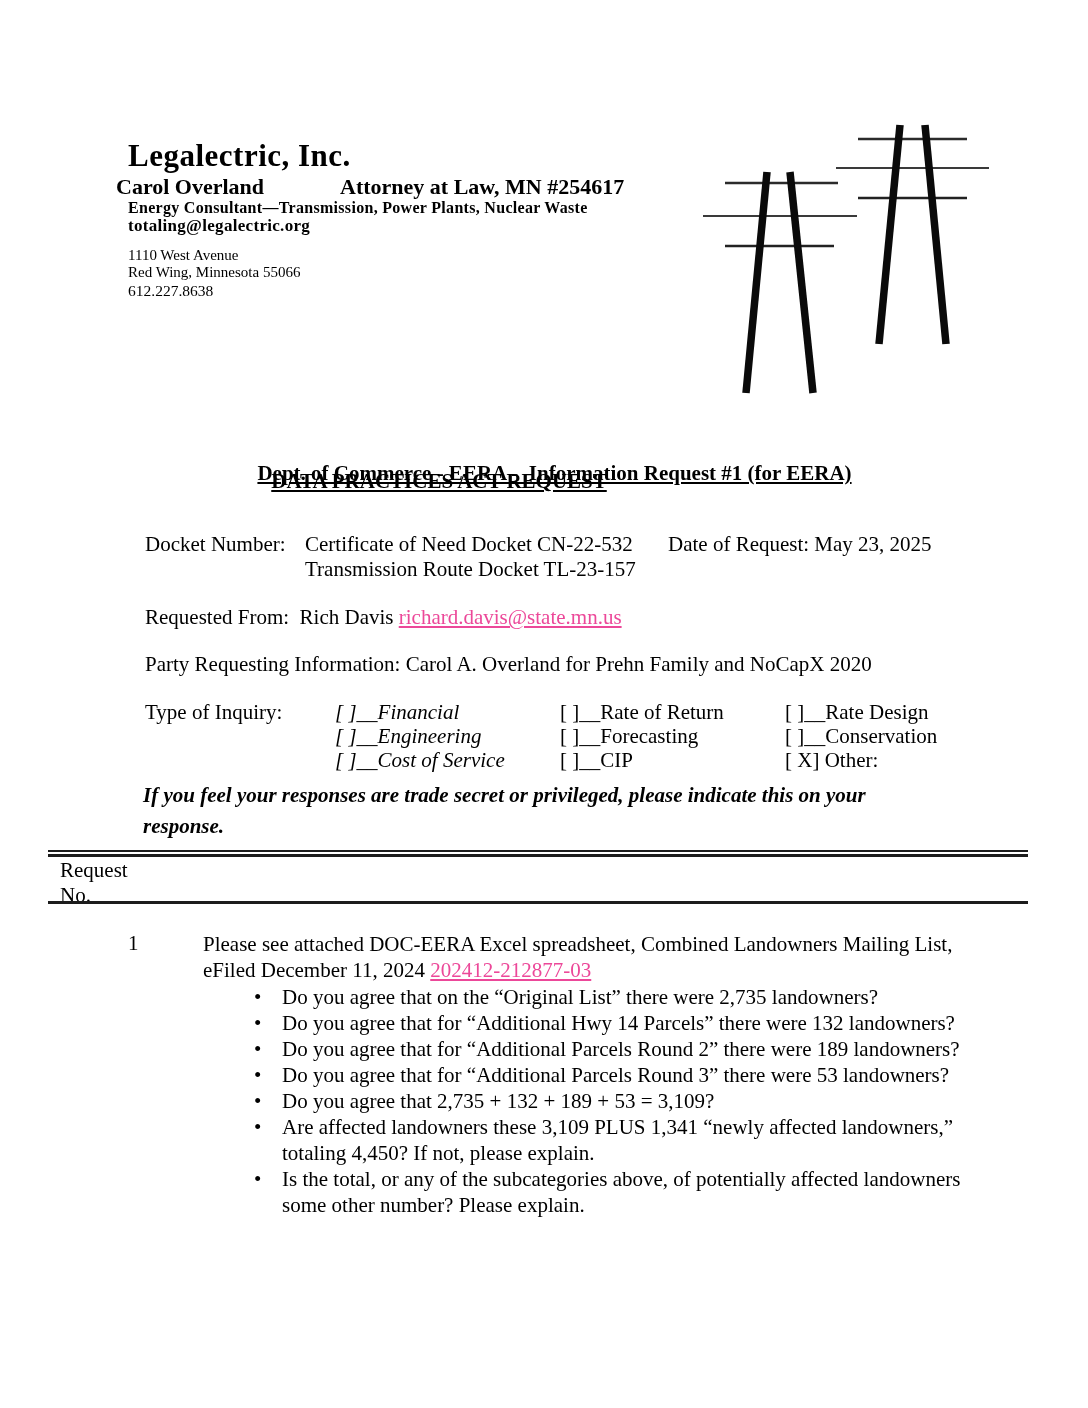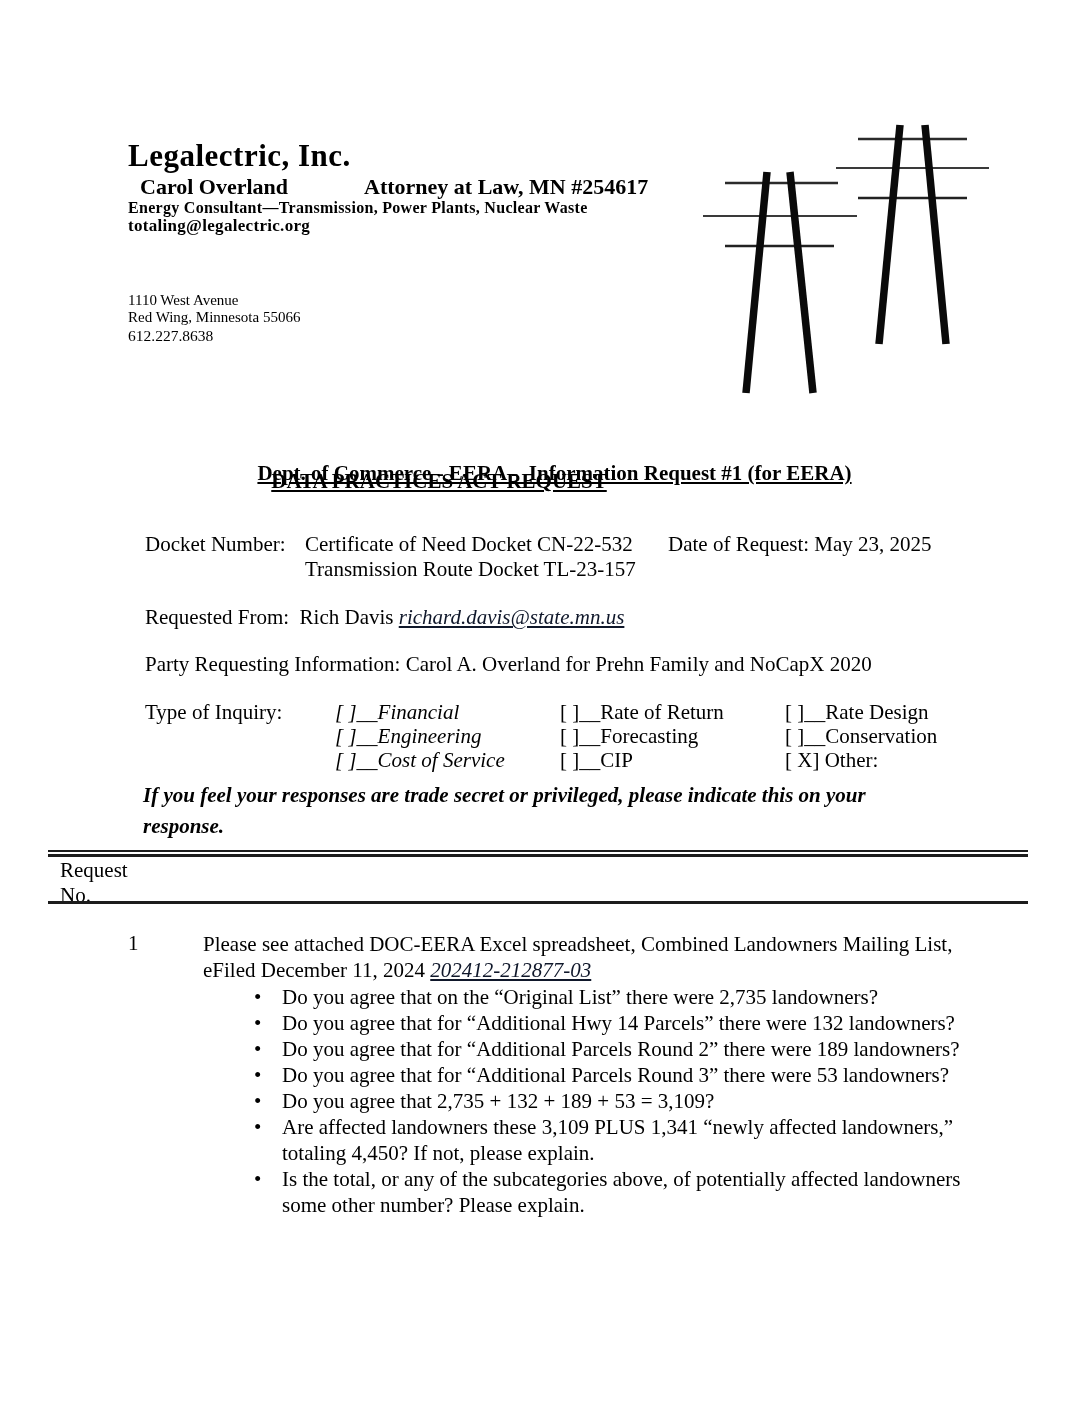--- a/index.html
+++ b/index.html
@@ -8,26 +8,26 @@
     width:1088px;height:1408px;
     background:#ffffff;
     color:#000;
     font-family:"Liberation Serif","DejaVu Serif",serif;
     overflow:hidden;
   }
   .abs{position:absolute;}
 
   
   .lh-company{left:128px;top:138px;font-size:31px;font-weight:bold;letter-spacing:.5px;}
-  .lh-namerow{left:140px;top:174px;width:560px;height:26px;}
+  .lh-namerow{left:116px;top:174px;width:560px;height:26px;}
   .lh-name{position:absolute;left:0;top:0;font-size:22px;font-weight:bold;}
   .lh-bar{position:absolute;left:224px;top:0;font-size:22px;font-weight:bold;}
   .lh-tagline{left:128px;top:199px;font-size:16px;font-weight:bold;letter-spacing:.3px;}
   .lh-email{left:128px;top:216px;font-size:17px;font-weight:bold;letter-spacing:.3px;}
-  .lh-address{left:128px;top:247px;font-size:15px;line-height:17px;margin-top:45px;}
+  .lh-address{left:128px;top:247px;font-size:15px;line-height:17px;}
   .lh-phone{font-size:15.5px;margin-top:1px;}
 
   
   .h1line{left:0;top:436px;width:1088px;text-align:center;font-size:21px;font-weight:bold;white-space:pre-wrap;}
   .h1line span,.h2line span{text-decoration:underline;}
   .h2line{left:0;top:469px;width:878px;text-align:center;font-size:21px;font-weight:bold;}
 
   .body-txt{font-size:21px;}
 
   
@@ -53,21 +53,21 @@
   .th-request{left:60px;top:858px;font-size:21px;}
   .th-no{left:60px;top:883px;font-size:21px;}
 
   
   .req-num{left:128px;top:931px;font-size:21px;}
   .req-text{left:203px;top:931px;width:800px;font-size:21px;line-height:26px;}
   .bullets{left:252px;top:984px;width:752px;margin:0;padding:0;list-style:none;}
   .bullets li{position:relative;padding-left:30px;font-size:21px;line-height:26px;}
   .bullets li::before{content:"\2022";position:absolute;left:2px;top:0;font-size:21px;}
 
-  a.link{color:#0f172a;text-decoration:underline;cursor:pointer;font-style:italic;}
+  a.link{color:#ec4899;text-decoration:underline;cursor:pointer;}
 
   .towers{left:690px;top:100px;}
 </style>
 </head>
 <body>
 
 <div class="page">
 
   <div class="abs lh-company">Legalectric, Inc.</div>
   <div class="abs lh-namerow">

